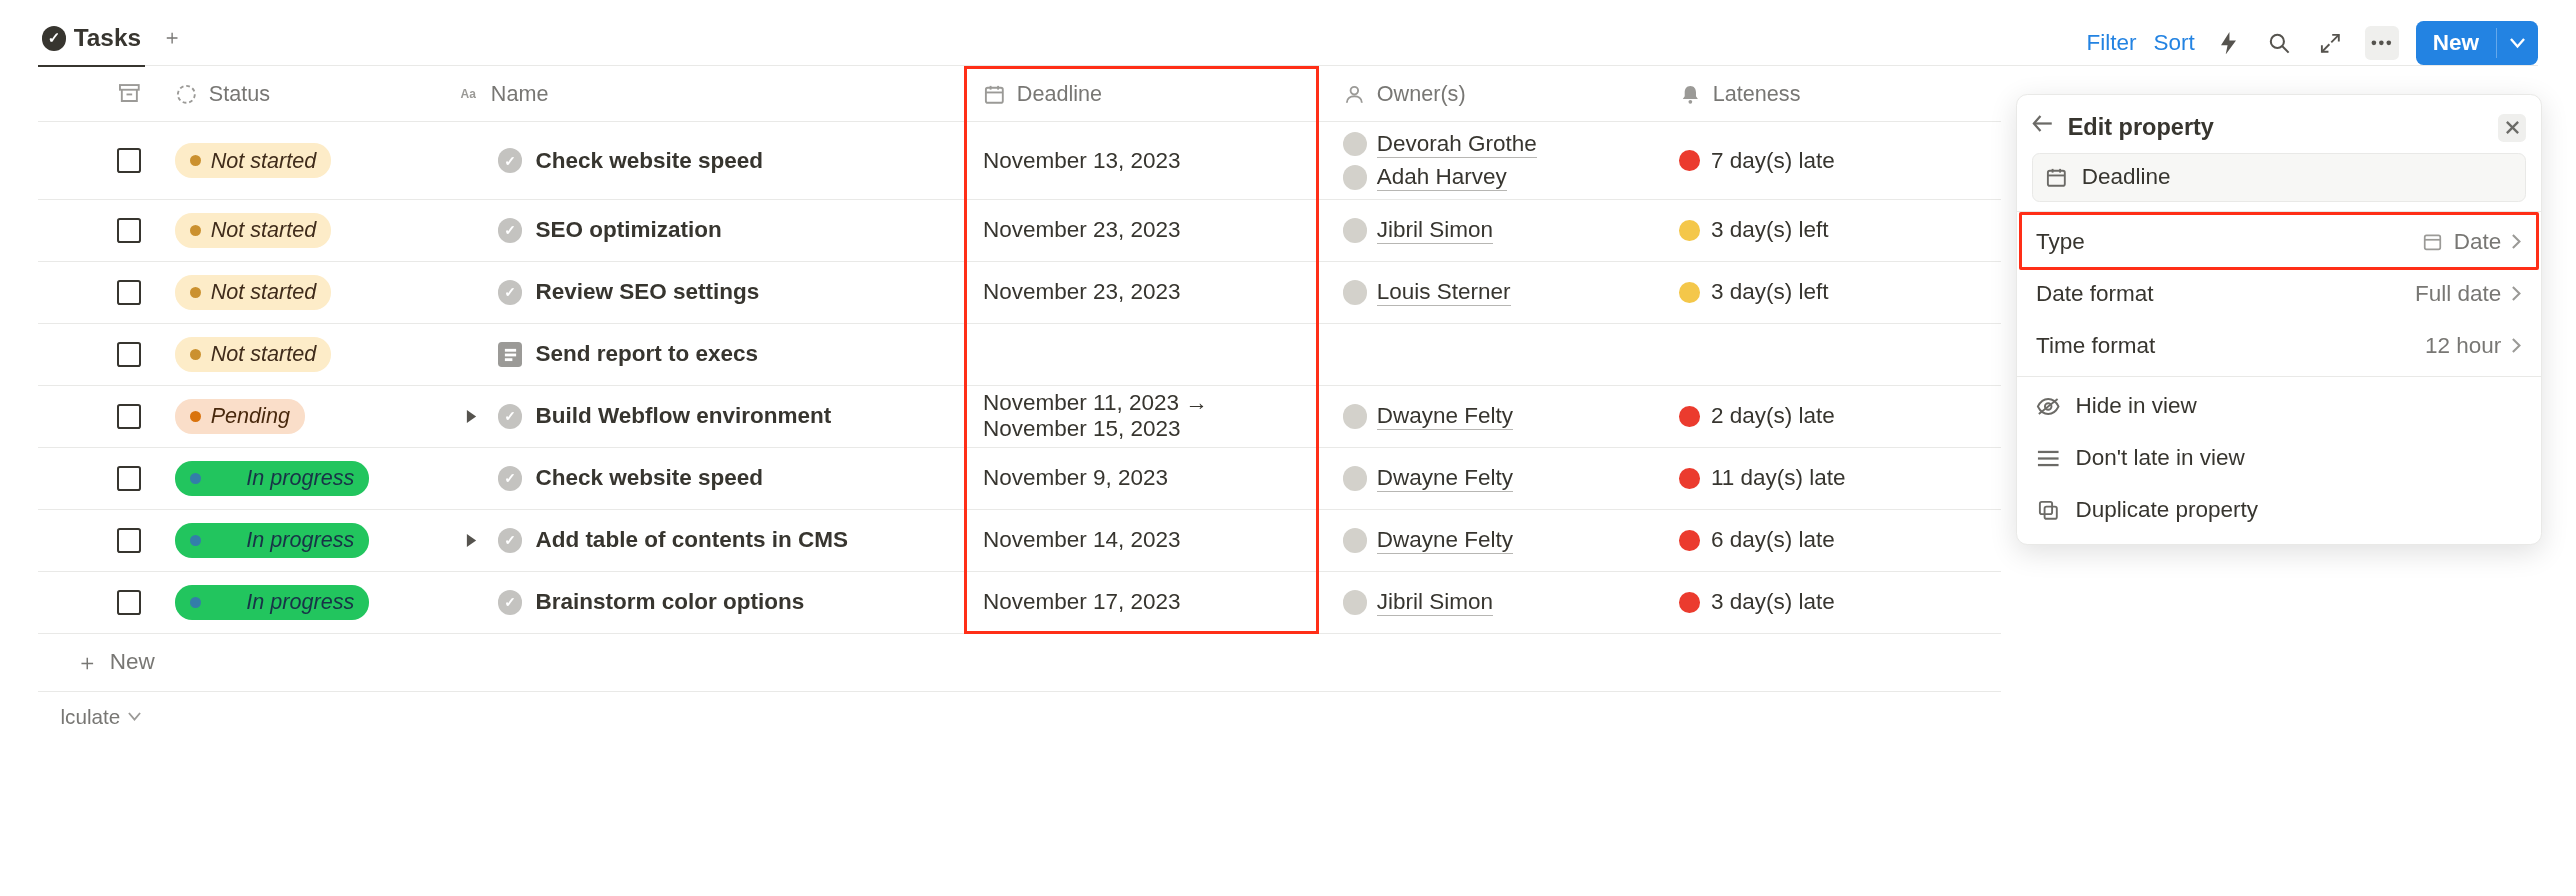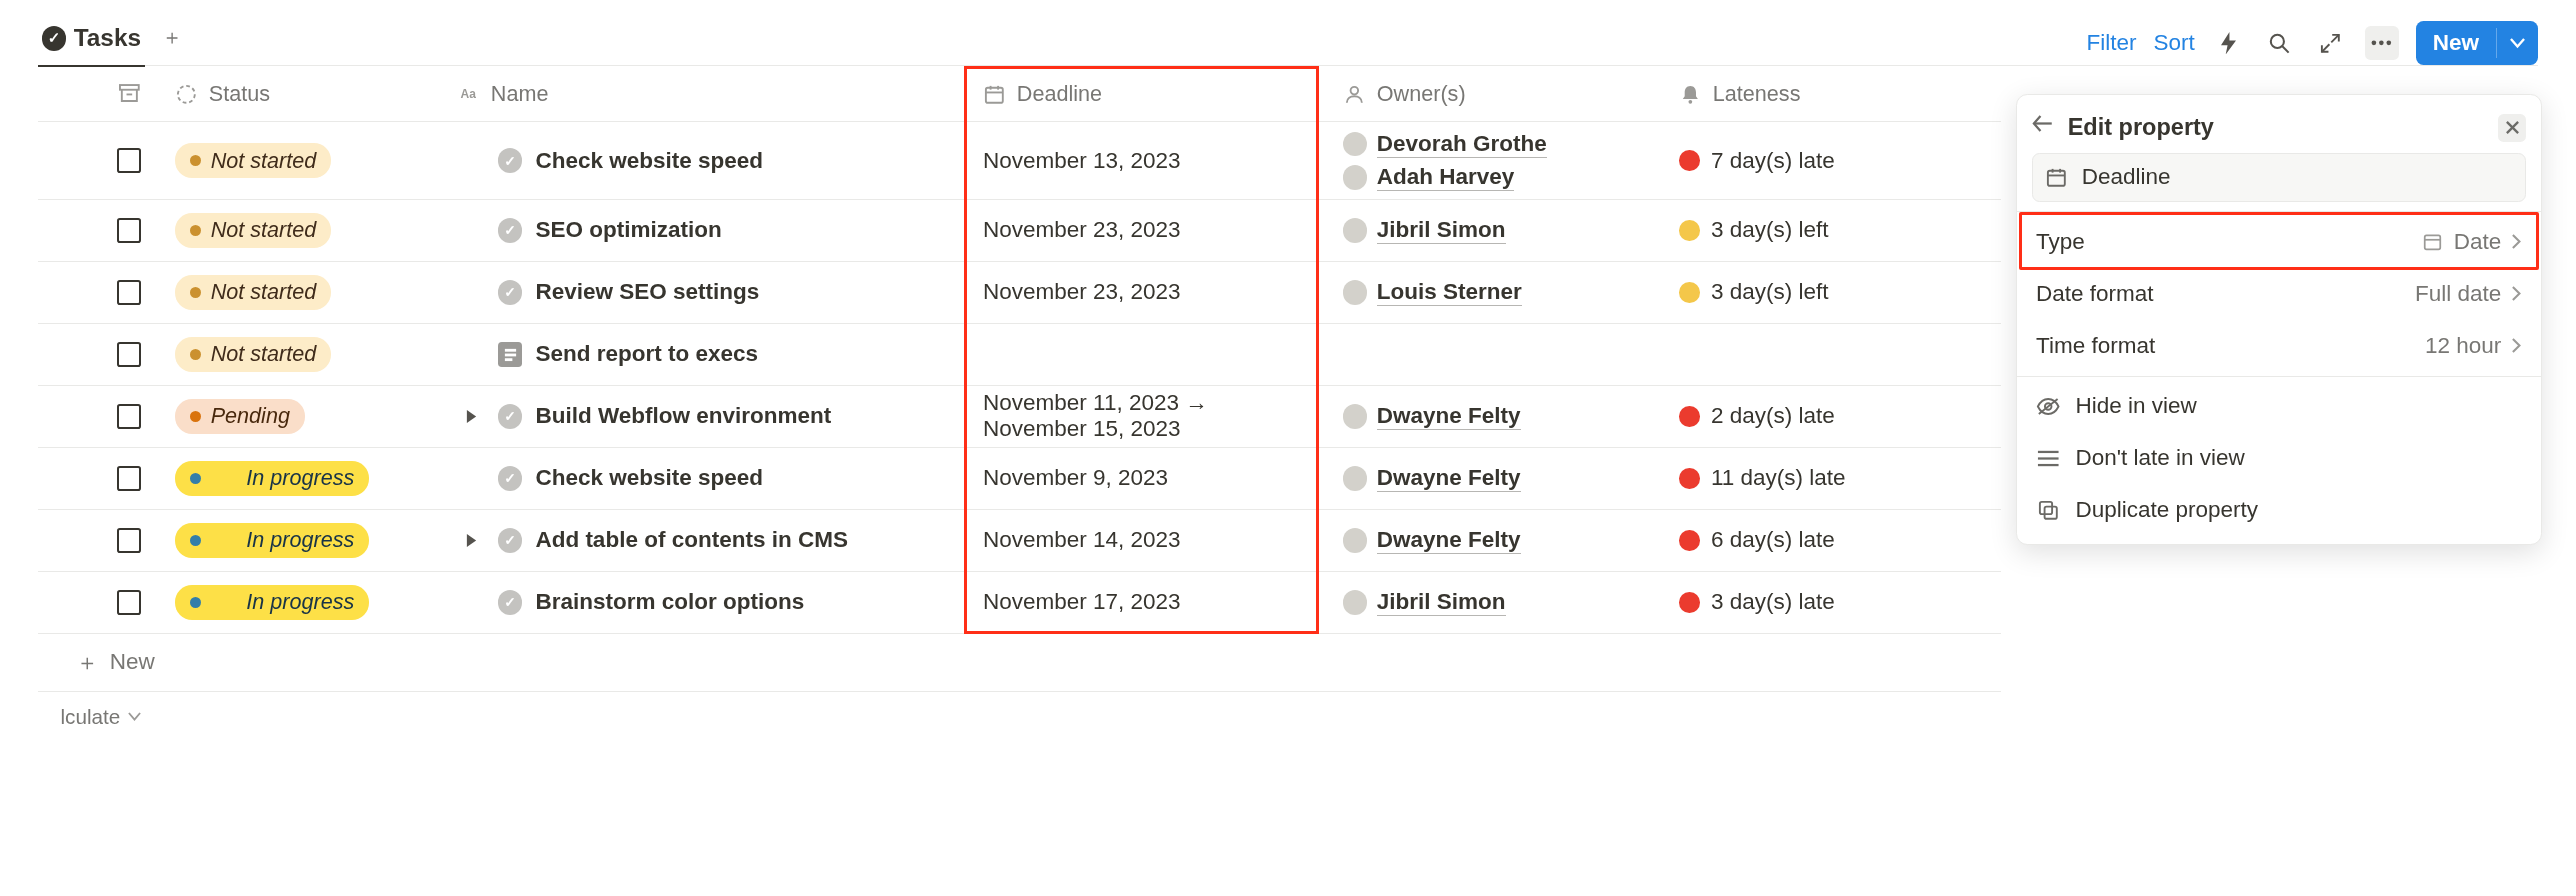--- a/index.html
+++ b/index.html
@@ -48,32 +48,32 @@
   .header-icon { display:inline-flex; width:22.5px; height:22.5px; align-items:center; justify-content:center; }
   .checkbox { width:24.4px; height:24.4px; border:2.3px solid #37352f; border-radius:2.8px; background:#fff; }
   
   .row.body .cell { font-size:22.5px; }
   .status-pill { display:inline-flex; align-items:center; gap:9.4px; padding:4.7px 15px; border-radius:17px; font-size:21.6px;font-style:italic; }
   .status-pill .dot { width:11.3px; height:11.3px; border-radius:50%; }
   .pill-notstarted { background:#fdecc8; color:#402c1b; }
   .pill-notstarted .dot { background:#cb912f; }
   .pill-pending { background:#fadec9; color:#49290e; }
   .pill-pending .dot { background:#d9730d; }
-  .pill-inprogress { background:#fde047; color:#183347;gap:45px; }
+  .pill-inprogress { background:#22c55e; color:#183347;gap:45px; }
   .pill-inprogress .dot { background:#337ea9; }
   .name-cell { gap:13px; }
   .name-cell .pre { width:28px; display:flex; justify-content:center; color:#55534e; }
   .name-cell .task-icon { width:24.4px; height:24.4px; border-radius:50%; background:#c4c3c0; color:#fff; display:flex; align-items:center; justify-content:center; font-size:14px; font-weight:700; }
   .name-cell.template .task-icon { border-radius:3.8px; background:#9b9a97; }
   .name-cell .task-name { font-weight:600; }
   .deadline-cell { font-size:22.5px; }
   .owner-cell { flex-direction:column; align-items:flex-start; justify-content:center; gap:5.6px; padding-top:7.5px; padding-bottom:7.5px; }
   .owner { display:flex; align-items:center; gap:9.4px; }
   .owner .avatar { width:24.4px; height:24.4px; border-radius:50%; background:#d3d1cb; }
-  .owner .owner-name { font-weight:700; border-bottom:1.4px solid #b7b6b3; line-height:1.2; }
+  .owner .owner-name { font-weight:400; border-bottom:1.4px solid #b7b6b3; line-height:1.2; }
   .late-cell { gap:11.3px; }
   .late-dot { width:20.7px; height:20.7px; border-radius:50%; }
   .late-red { background:#eb3b2e; }
   .late-yellow { background:#f4c74a; }
   
   .hl { position:absolute; border:3.8px solid #ff2e17; pointer-events:none; }
   
   .newrow { display:flex; align-items:center; gap:11.3px; color:var(--text-light); font-size:22.5px; padding:13px 0 13px 38px; border-bottom:0.9px solid var(--border); cursor:pointer; }
   .footer-select { display:inline-flex; align-items:center; gap:7.5px; color:var(--text-light); font-size:20.7px; padding:13px 0 0 22.5px; cursor:pointer; }
   

